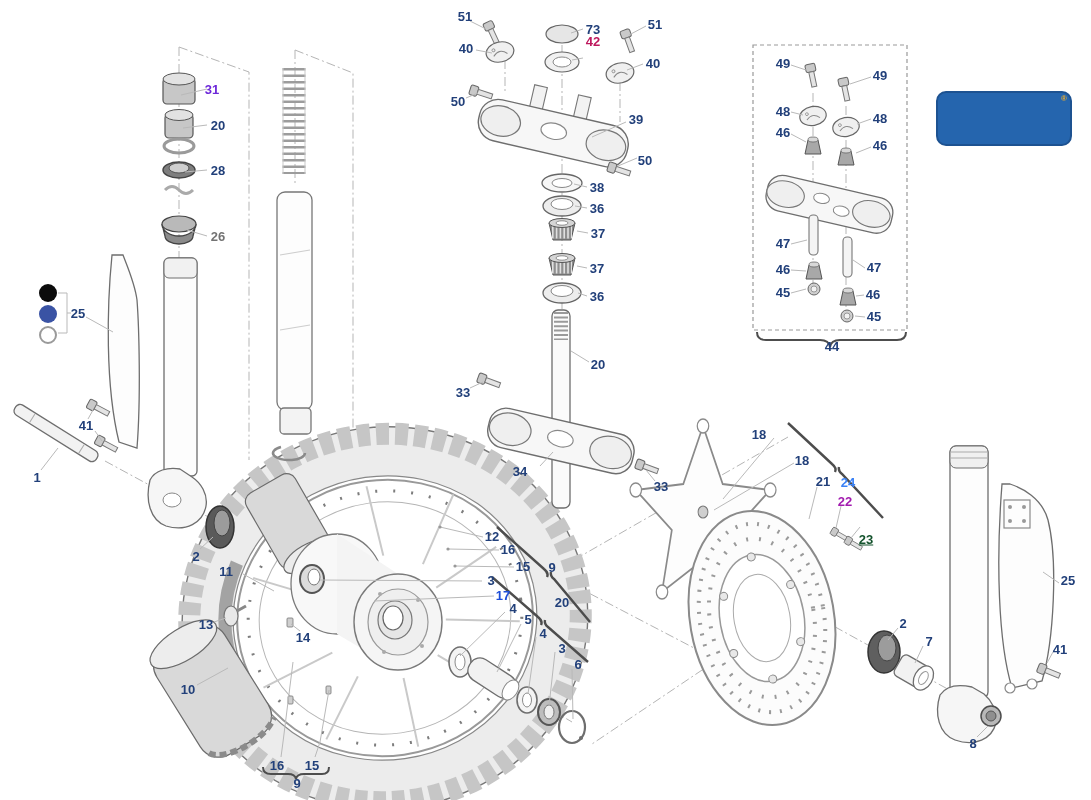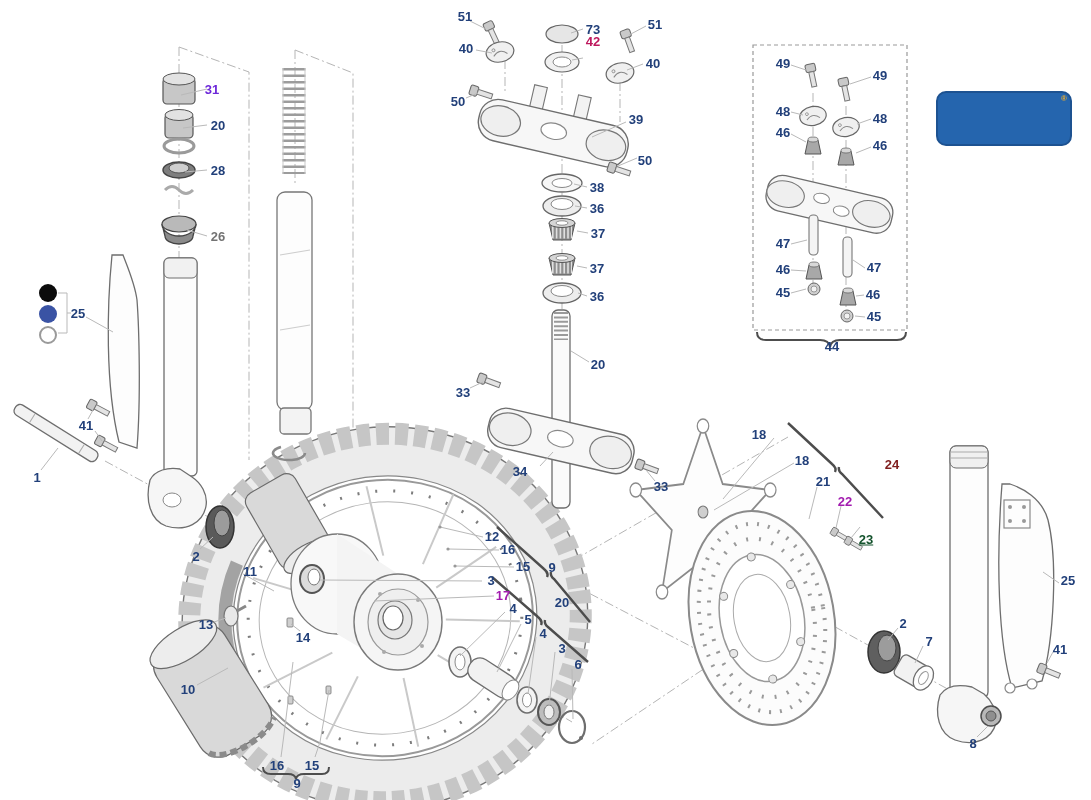--- a/index.html
+++ b/index.html
@@ -397,21 +397,21 @@
 
 <div id="callout-layer">
       <div class="callout" style="left: 212px; top: 89px; color: #6d28d9;">31</div>
       <div class="callout" style="left: 218px; top: 125px; color: rgb(34, 64, 122);">20</div>
       <div class="callout" style="left: 218px; top: 170px; color: rgb(34, 64, 122);">28</div>
       <div class="callout" style="left: 218px; top: 236px; color: #737373;">26</div>
       <div class="callout" style="left: 78px; top: 313px; color: rgb(34, 64, 122);">25</div>
       <div class="callout" style="left: 86px; top: 425px; color: rgb(34, 64, 122);">41</div>
       <div class="callout" style="left: 37px; top: 477px; color: rgb(34, 64, 122);">1</div>
       <div class="callout" style="left: 196px; top: 556px; color: rgb(34, 64, 122);">2</div>
-      <div class="callout" style="left: 250px; top: 571px; color: rgb(34, 64, 122);">11</div>
+      <div class="callout" style="left: 226px; top: 571px; color: rgb(34, 64, 122);">11</div>
       <div class="callout" style="left: 206px; top: 624px; color: rgb(34, 64, 122);">13</div>
       <div class="callout" style="left: 303px; top: 637px; color: rgb(34, 64, 122);">14</div>
       <div class="callout" style="left: 188px; top: 689px; color: rgb(34, 64, 122);">10</div>
       <div class="callout" style="left: 277px; top: 765px; color: rgb(34, 64, 122);">16</div>
       <div class="callout" style="left: 312px; top: 765px; color: rgb(34, 64, 122);">15</div>
       <div class="callout" style="left: 297px; top: 783px; color: rgb(34, 64, 122);">9</div>
       <div class="callout" style="left: 465px; top: 16px; color: rgb(34, 64, 122);">51</div>
       <div class="callout" style="left: 593px; top: 29px; color: rgb(34, 64, 122);">73</div>
       <div class="callout" style="left: 655px; top: 24px; color: rgb(34, 64, 122);">51</div>
       <div class="callout" style="left: 466px; top: 48px; color: rgb(34, 64, 122);">40</div>
@@ -440,30 +440,30 @@
       <div class="callout" style="left: 783px; top: 292px; color: rgb(34, 64, 122);">45</div>
       <div class="callout" style="left: 874px; top: 267px; color: rgb(34, 64, 122);">47</div>
       <div class="callout" style="left: 873px; top: 294px; color: rgb(34, 64, 122);">46</div>
       <div class="callout" style="left: 874px; top: 316px; color: rgb(34, 64, 122);">45</div>
       <div class="callout" style="left: 832px; top: 346px; color: rgb(34, 64, 122);">44</div>
       <div class="callout" style="left: 492px; top: 536px; color: rgb(34, 64, 122);">12</div>
       <div class="callout" style="left: 508px; top: 549px; color: rgb(34, 64, 122);">16</div>
       <div class="callout" style="left: 523px; top: 566px; color: rgb(34, 64, 122);">15</div>
       <div class="callout" style="left: 552px; top: 567px; color: rgb(34, 64, 122);">9</div>
       <div class="callout" style="left: 491px; top: 580px; color: rgb(34, 64, 122);">3</div>
-      <div class="callout" style="left: 503px; top: 595px; color: #a21caf;">17</div>
+      <div class="callout" style="left: 503px; top: 595px; color: #1d4ed8;">17</div>
       <div class="callout" style="left: 562px; top: 602px; color: rgb(34, 64, 122);">20</div>
       <div class="callout" style="left: 513px; top: 608px; color: rgb(34, 64, 122);">4</div>
       <div class="callout" style="left: 528px; top: 619px; color: rgb(34, 64, 122);">5</div>
       <div class="callout" style="left: 543px; top: 633px; color: rgb(34, 64, 122);">4</div>
       <div class="callout" style="left: 562px; top: 648px; color: rgb(34, 64, 122);">3</div>
       <div class="callout" style="left: 578px; top: 664px; color: rgb(34, 64, 122);">6</div>
       <div class="callout" style="left: 759px; top: 434px; color: rgb(34, 64, 122);">18</div>
       <div class="callout" style="left: 802px; top: 460px; color: rgb(34, 64, 122);">18</div>
-      <div class="callout" style="left: 848px; top: 464px; color: #7f1d1d; margin-left: 44px;">24</div>
+      <div class="callout" style="left: 848px; top: 482px; color: #3b82f6;">24</div>
       <div class="callout" style="left: 823px; top: 481px; color: rgb(34, 64, 122);">21</div>
       <div class="callout" style="left: 845px; top: 501px; color: #a21caf;">22</div>
       <div class="callout" style="left: 866px; top: 539px; color: #14532d; text-decoration: underline;">23</div>
       <div class="callout" style="left: 903px; top: 623px; color: rgb(34, 64, 122);">2</div>
       <div class="callout" style="left: 929px; top: 641px; color: rgb(34, 64, 122);">7</div>
       <div class="callout" style="left: 1068px; top: 580px; color: rgb(34, 64, 122);">25</div>
       <div class="callout" style="left: 1060px; top: 649px; color: rgb(34, 64, 122);">41</div>
       <div class="callout" style="left: 973px; top: 743px; color: rgb(34, 64, 122);">8</div>
     </div>
 

